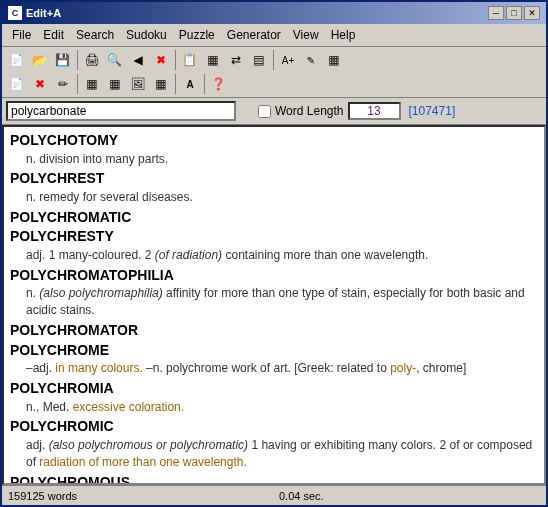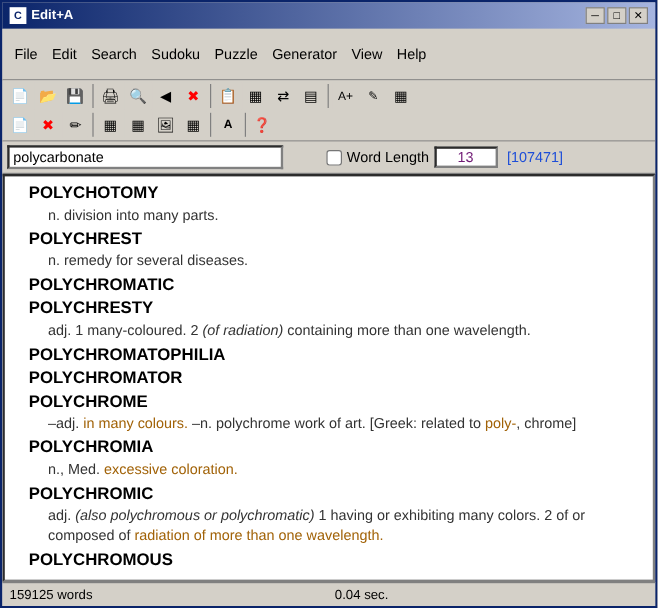--- a/index.html
+++ b/index.html
@@ -58,21 +58,21 @@
       border: 1px solid #808080;
       font-size: 9px;
       display: flex;
       align-items: center;
       justify-content: center;
       cursor: pointer;
       color: #000;
     }
     .menubar {
       background: #d4d0c8;
-      padding: 12px 4px;
+      padding: 2px 4px;
       display: flex;
       gap: 0px;
       font-size: 12px;
       flex-shrink: 0;
       border-bottom: 1px solid #808080;
     }
     .menubar-item {
       padding: 2px 6px;
       cursor: pointer;
     }
@@ -124,21 +124,21 @@
       border: 2px inset #808080;
       background: white;
       font-size: 12px;
       padding: 1px 3px;
       outline: none;
     }
     .word-length-check {
       display: flex;
       align-items: center;
       gap: 4px;
-      margin-left: 30px;
+      margin-left: 16px;
     }
     .word-length-check input[type=checkbox] {
       margin: 0;
     }
     .word-length-label {
       font-size: 12px;
     }
     .length-box {
       width: 53px;
       height: 18px;
@@ -158,21 +158,21 @@
     }
     .content-area {
       display: flex;
       flex: 1;
       overflow: hidden;
     }
     .dict-content {
       flex: 1;
       background: white;
       overflow-y: scroll;
-      padding: 4px 20px;
+      padding: 4px 6px;
       font-size: 12px;
       line-height: 1.4;
       border: 2px inset #808080;
       margin: 0;
     }
     .dict-entry-word {
       font-weight: bold;
       font-size: 14px;
       color: #000;
       display: block;
@@ -288,20 +288,21 @@
 
       <span class="dict-entry-word">POLYCHREST</span>
       <span class="dict-entry-def">n. remedy for several diseases.</span>
 
       <span class="dict-entry-word">POLYCHROMATIC</span>
 
       <span class="dict-entry-word">POLYCHRESTY</span>
       <span class="dict-entry-def">adj. 1 many-coloured. 2 <span class="italic-text">(of radiation)</span> containing more than one wavelength.</span>
 
       <span class="dict-entry-word">POLYCHROMATOPHILIA</span>
+      <span class="dict-entry-def">n. <span class="italic-text">(also polychromaphilia)</span> affinity for more than one type of stain, especially for both basic and acidic stains.</span>
 
       <span class="dict-entry-word">POLYCHROMATOR</span>
 
       <span class="dict-entry-word">POLYCHROME</span>
       <span class="dict-entry-def">–adj. <span class="blue-text">in many colours.</span> –n. polychrome work of art. [Greek: related to <span class="blue-text">poly-</span>, chrome]</span>
 
       <span class="dict-entry-word">POLYCHROMIA</span>
       <span class="dict-entry-def">n., Med. <span class="blue-text">excessive coloration.</span></span>
 
       <span class="dict-entry-word">POLYCHROMIC</span>

